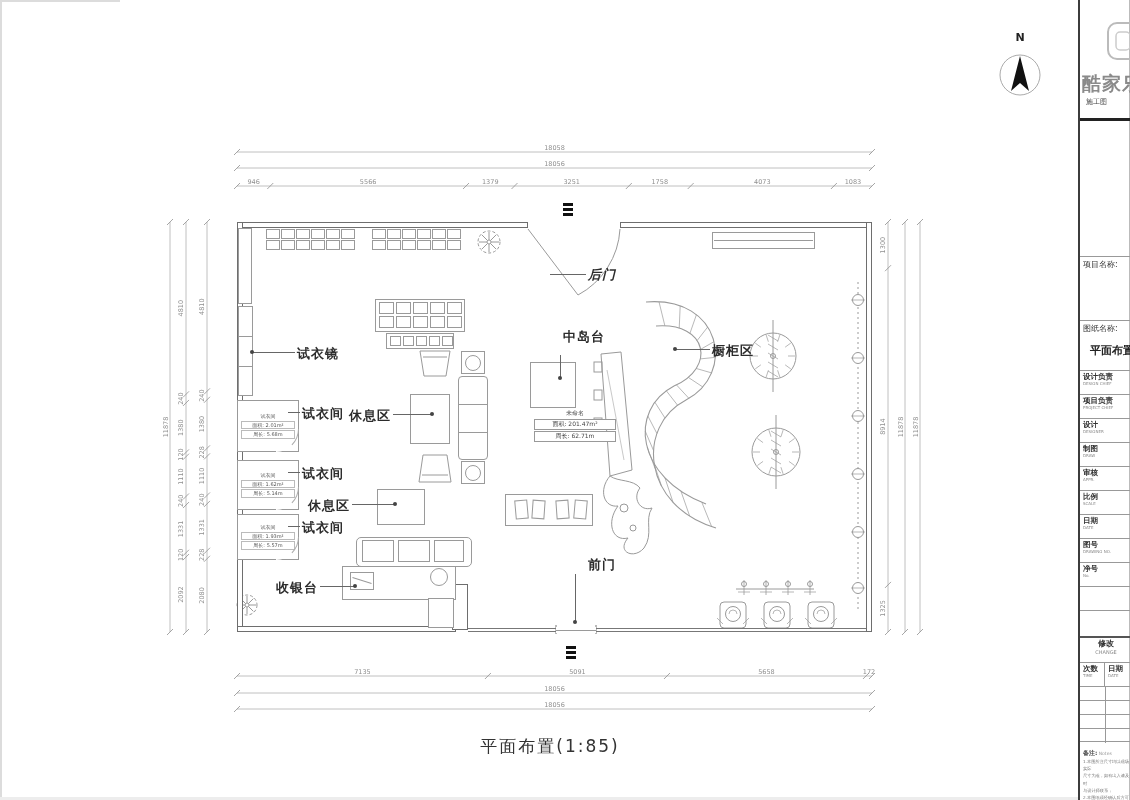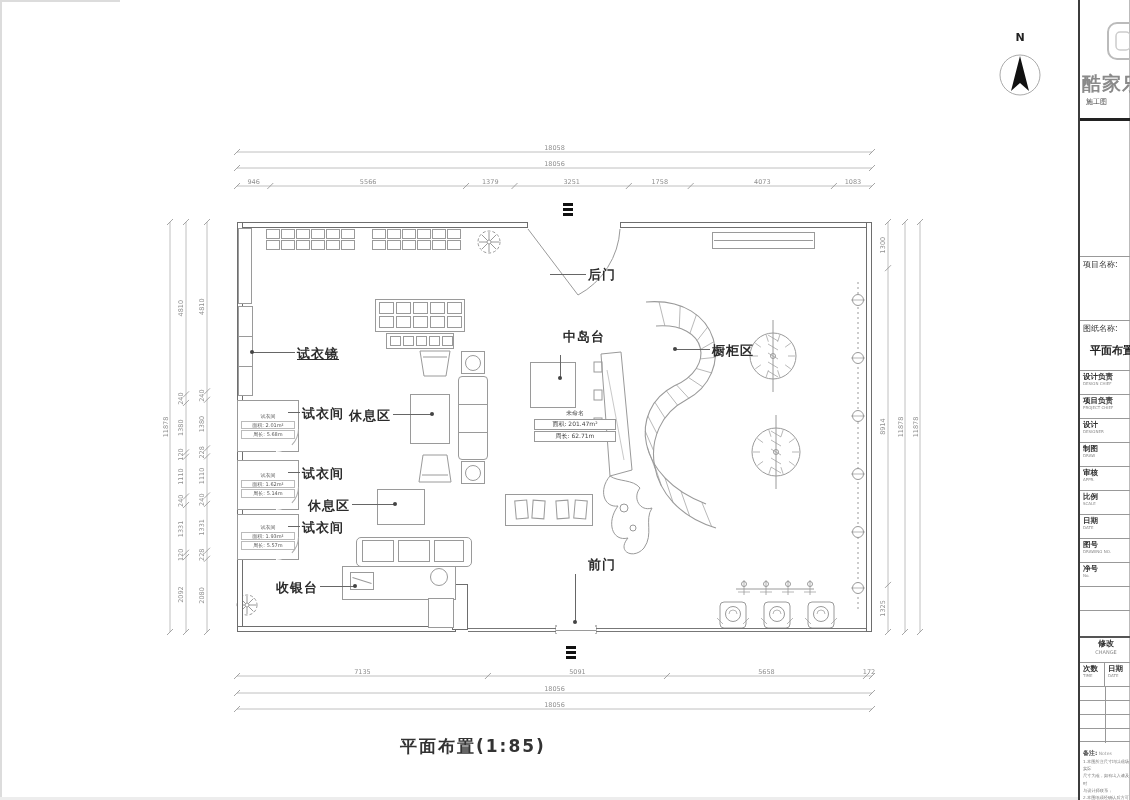--- a/index.html
+++ b/index.html
@@ -19,22 +19,22 @@
   .roominfo{position:absolute;font-size:5px;line-height:1.3;color:#555;text-align:center;}
   .roominfo .bx{border:1px solid #bbb;padding:0 1px;margin-top:1px;white-space:nowrap;}
   .grid{position:absolute;display:grid;gap:1px;}
   .cell{border:1px solid #9a9a9a;background:#fff;box-sizing:border-box;}
   
   .dimtxt{font-size:6.5px;fill:#8f8f8f;text-anchor:middle;font-family:"DejaVu Sans",sans-serif;}
   
   .info{position:absolute;width:90px;text-align:center;font-size:6px;color:#444;}
   .info .bx{border:1px solid #999;margin:1px 4px 0 4px;background:#fff;white-space:nowrap;}
   
-  .sheet-title{position:absolute;left:400px;top:735px;width:300px;text-align:left;
-               font-size:17px;font-weight:700;letter-spacing:2px;color:#333;}
+  .sheet-title{position:absolute;left:400px;top:735px;width:300px;text-align:center;
+               font-size:17px;font-weight:400;letter-spacing:2px;color:#333;}
   
   .tb{position:absolute;left:1078px;top:0;width:52px;height:800px;border-left:2px solid #3c3c3c;
       background:#fff;box-sizing:border-box;overflow:hidden;}
   .tb .small{font-size:8px;color:#333;}
   .tbrow{position:absolute;left:0;width:52px;border-top:1px solid #999;box-sizing:border-box;padding:2px 0 0 3px;}
   .tbrow .cn{font-size:7.5px;font-weight:700;color:#333;line-height:1.1;}
   .tbrow .en{font-size:4px;color:#888;transform-origin:left top;white-space:nowrap;}
   .notes{position:absolute;left:3px;width:47px;font-size:4.2px;color:#777;line-height:1.7;}
 </style>
 </head>
@@ -432,41 +432,41 @@
   <div class="f" style="left:434px;top:540px;width:30px;height:22px;"></div>
   <div class="f" style="left:342px;top:566px;width:114px;height:34px;"></div>
   <div class="f" style="left:350px;top:572px;width:24px;height:18px;"></div>
   <div class="fl" style="left:352px;top:580px;width:20px;height:1px;transform:rotate(18deg);"></div>
   <div class="f" style="left:428px;top:598px;width:26px;height:30px;"></div>
   <div class="f" style="left:430px;top:568px;width:18px;height:18px;border-radius:50%;"></div>
 
   <div class="f" style="left:712px;top:232px;width:103px;height:17px;"></div>
   <div class="fl" style="left:714px;top:240px;width:99px;height:1px;"></div>
 
-  <div class="lbl" style="left:297px;top:345px;text-decoration:underline;">试衣镜</div>
+  <div class="lbl" style="left:297px;top:345px;">试衣镜</div>
   <div class="leader" style="left:253px;top:352px;width:42px;height:1px;"></div>
   <div class="dot" style="left:250px;top:350px;"></div>
 
   <div class="lbl" style="left:349px;top:407px;">休息区</div>
   <div class="leader" style="left:393px;top:414px;width:38px;height:1px;"></div>
   <div class="dot" style="left:430px;top:412px;"></div>
 
   <div class="lbl" style="left:308px;top:497px;">休息区</div>
   <div class="leader" style="left:352px;top:504px;width:42px;height:1px;"></div>
   <div class="dot" style="left:393px;top:502px;"></div>
 
   <div class="lbl" style="left:563px;top:328px;">中岛台</div>
   <div class="leader" style="left:560px;top:355px;width:1px;height:22px;"></div>
   <div class="dot" style="left:558px;top:376px;"></div>
 
   <div class="lbl" style="left:712px;top:342px;">橱柜区</div>
   <div class="leader" style="left:676px;top:349px;width:34px;height:1px;"></div>
   <div class="dot" style="left:673px;top:347px;"></div>
 
-  <div class="lbl" style="left:588px;top:266px;">后门</div>
+  <div class="lbl" style="left:588px;top:266px;font-style:italic;">后门</div>
   <div class="leader" style="left:550px;top:274px;width:36px;height:1px;"></div>
 
   <div class="lbl" style="left:588px;top:556px;">前门</div>
   <div class="leader" style="left:575px;top:574px;width:1px;height:48px;"></div>
   <div class="dot" style="left:573px;top:620px;"></div>
 
   <div class="lbl" style="left:276px;top:579px;">收银台</div>
   <div class="leader" style="left:320px;top:586px;width:34px;height:1px;"></div>
   <div class="dot" style="left:353px;top:584px;"></div>
 

